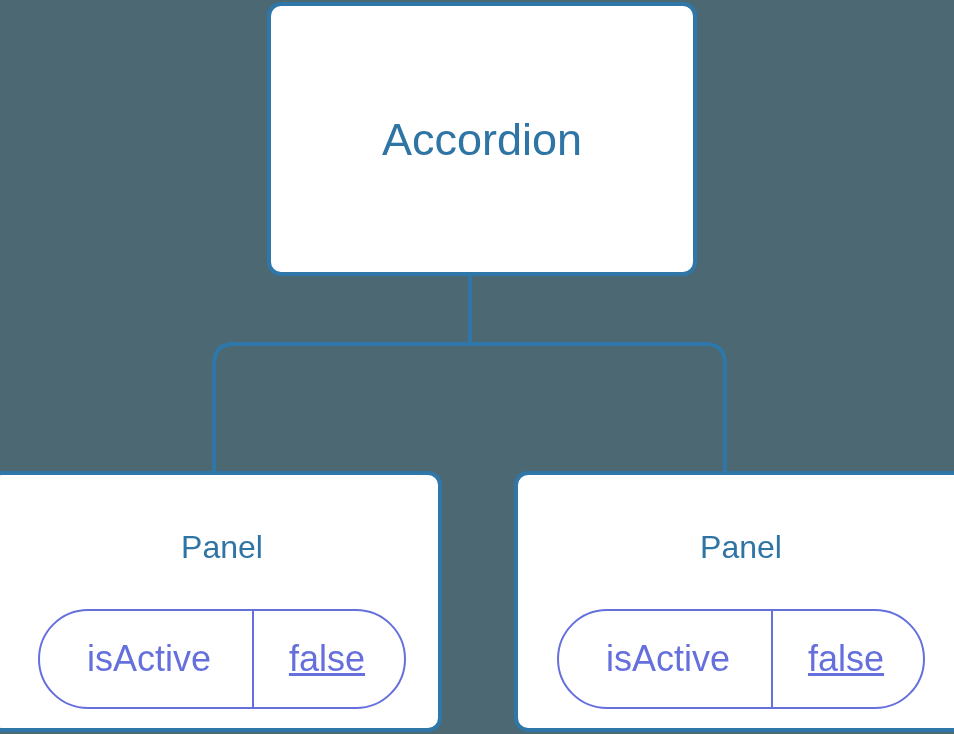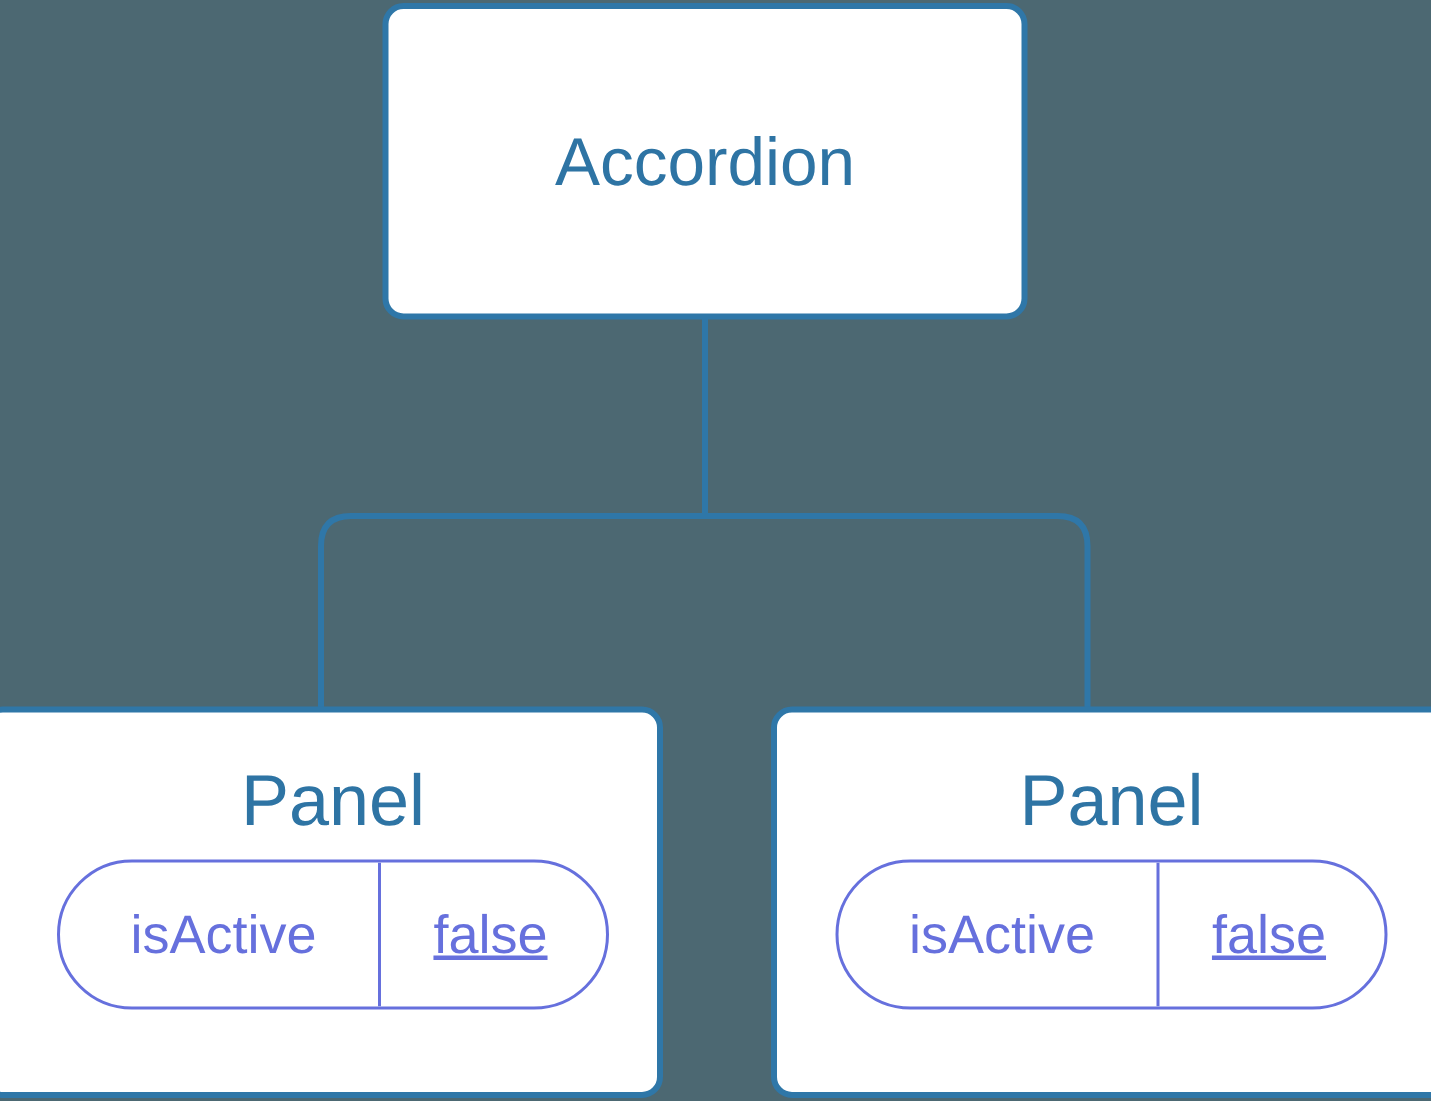--- a/index.html
+++ b/index.html
@@ -37,24 +37,24 @@
     background: #ffffff;
     border: 4px solid #2f77a8;
     border-radius: 14px;
     box-sizing: border-box;
     display: flex;
     flex-direction: column;
     align-items: center;
   }
 
   #node-accordion {
-    left: 255px;
+    left: 267px;
     top: 2px;
     width: 430px;
-    height: 211px;
+    height: 274px;
     justify-content: center;
   }
 
   #node-panel-0 {
     left: -12px;
     top: 471px;
     width: 454px;
     height: 261px;
     padding-top: 36px;
   }
@@ -72,31 +72,32 @@
     font-weight: 400;
     line-height: 1;
     white-space: nowrap;
   }
 
   #node-accordion .node-title {
     font-size: 45px;
   }
 
   .panel-title {
-    font-size: 48px;
+    font-size: 32px;
+    margin-top: 20px;
   }
 
   
   #node-panel-0 .node-title {
     margin-left: 14px;
   }
 
   
   .state-pill {
-    margin-top: 14px;
+    margin-top: 46px;
     display: flex;
     align-items: stretch;
     border: 2px solid #6670dd;
     border-radius: 52px;
     height: 100px;
     box-sizing: border-box;
     background: #ffffff;
     overflow: hidden;
   }
 

